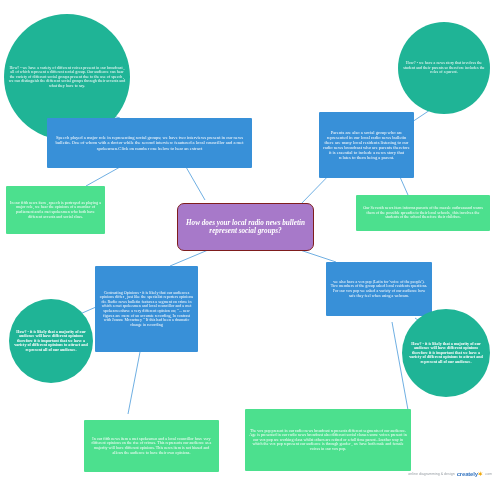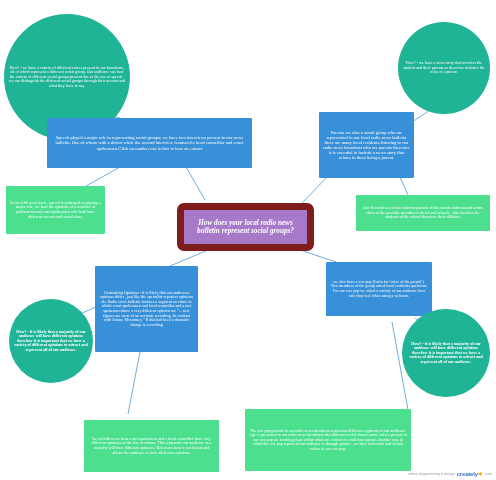--- a/index.html
+++ b/index.html
@@ -26,21 +26,21 @@
     padding:0 4px;
     box-sizing:border-box;
     line-height:1.12;
   }
   
   .circle{border-radius:50%;}
   .rect{border-radius:1px;}
   .center-node{
     border-radius:7px;
     background:#a779c9;
-    border:7px solid #7f1d1d;
+    border:1px solid #7f1d1d;
     font-style:italic;
     font-weight:bold;
     color:#ffffff;
   }
   .green{background:#1fb496;}
   .green-lite{background:#4ce08e;}
   .blue{background:#3890d8;}
 
   
   .t-xs{font-size:4.1px;}

